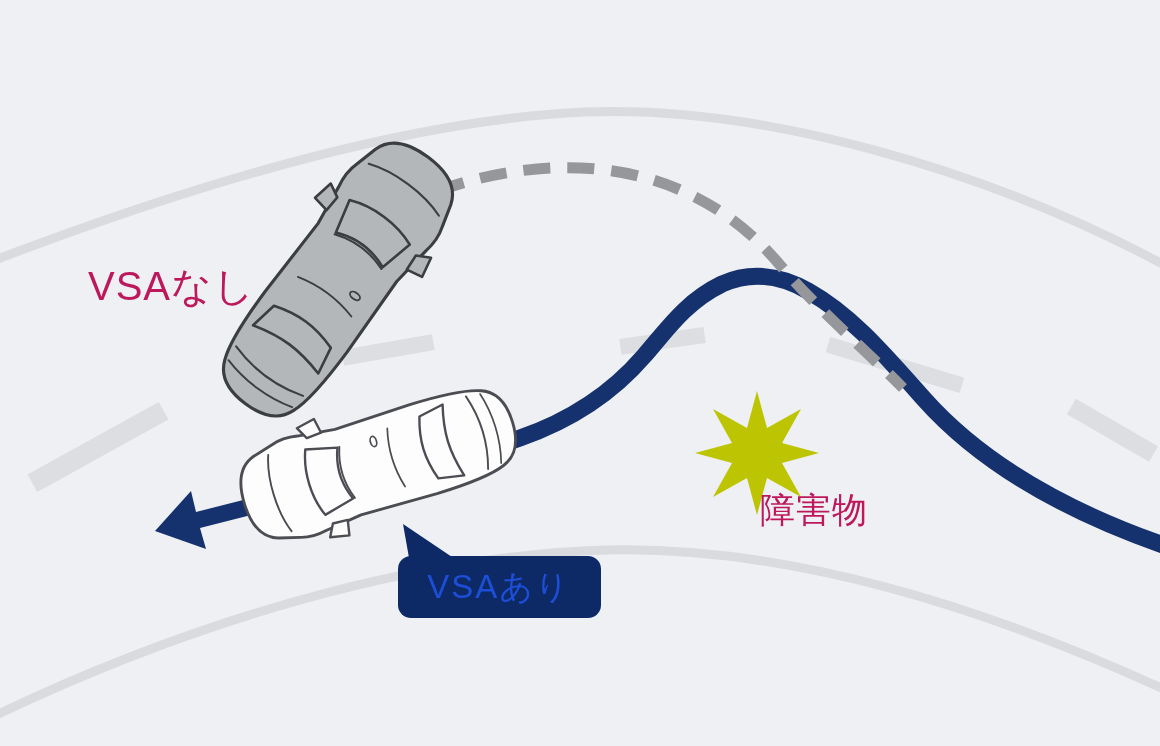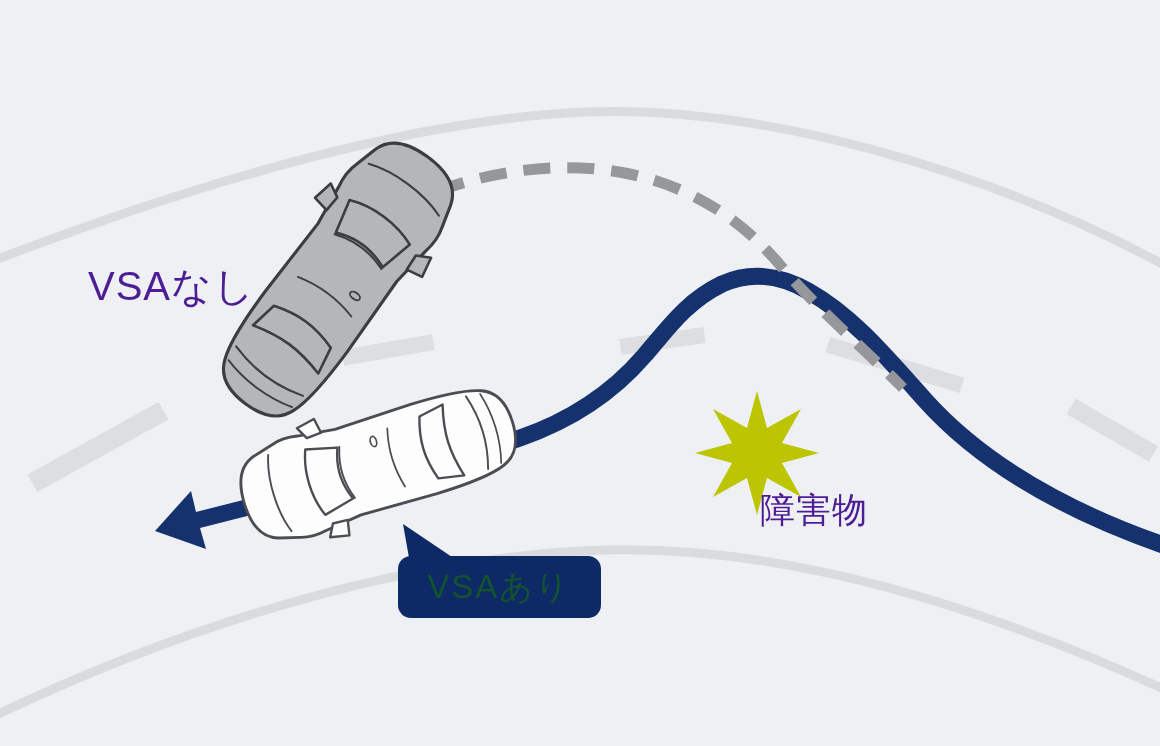--- a/index.html
+++ b/index.html
@@ -2,29 +2,29 @@
 <html><head>
 <meta charset="utf-8">
 <style>
   html,body{margin:0;padding:0;background:#eef0f3;}
   .stage{
     position:relative;width:1160px;height:746px;overflow:hidden;
     font-family:"Liberation Sans","DejaVu Sans",sans-serif;
   }
   .stage svg{position:absolute;left:0;top:0;}
   .label{
-    position:absolute;color:#4c1d95;white-space:nowrap;
+    position:absolute;color:#be185d;white-space:nowrap;
     letter-spacing:1px;line-height:1;
   }
   .label-vsa-nashi{left:88px;top:266px;font-size:40px;}
   .label-obstacle{left:760px;top:492px;font-size:35px;}
   .badge-text{
     position:absolute;left:398px;top:556px;width:202px;height:62px;
     display:flex;align-items:center;justify-content:center;
-    color:#14532d;font-size:33px;letter-spacing:2px;
+    color:#1d4ed8;font-size:33px;letter-spacing:2px;
   }
 </style>
 </head>
 <body>
 
 <div class="stage">
 
   <svg width="1160" height="746" viewBox="0 0 1160 746">
 
     <defs>

